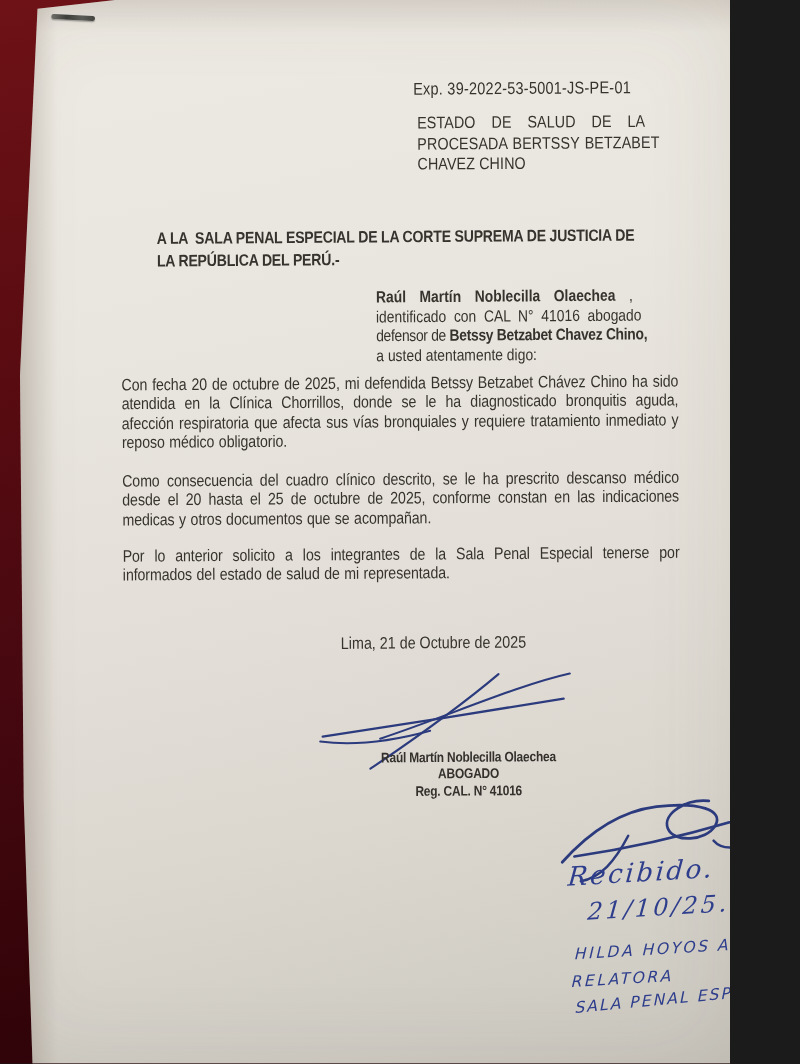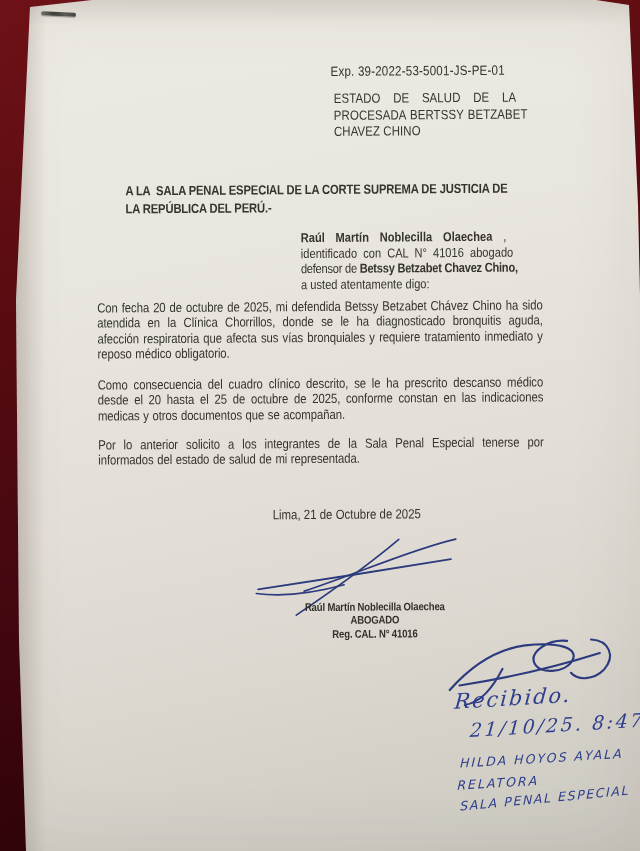--- a/index.html
+++ b/index.html
@@ -1,16 +1,16 @@
 <!DOCTYPE html>
 <html><head>
 <meta charset="utf-8">
 <style>
   html,body{margin:0;padding:0;background:#1b1b1b;}
-  .photo{position:relative;width:640px;height:851px;overflow:hidden;
+  .photo{position:relative;width:584px;height:851px;overflow:hidden;
     background:linear-gradient(165deg,#6e1217 0%,#5a0c11 28%,#470810 55%,#330409 80%,#25030a 100%);
     font-family:"Liberation Sans","DejaVu Sans",sans-serif;}
   .paper{position:absolute;inset:0;
     clip-path:polygon(30px 7px,92px 0px,596px 0px,629px 5px,638px 205px,640px 295px,640px 851px,26px 851px,19px 640px,16px 300px);
     background:linear-gradient(168deg,#edeae3 0%,#e9e6df 30%,#e3dfd8 55%,#dbd7cf 75%,#d0cdc5 92%,#c9c6be 100%);
     box-shadow:inset 0 0 70px rgba(95,82,60,.10);}
   .paper::before{content:"";position:absolute;left:12px;top:0;bottom:0;width:34px;
     background:linear-gradient(90deg,rgba(70,45,30,.22),rgba(70,45,30,0));}
   .paper::after{content:"";position:absolute;left:0;top:0;right:0;height:26px;
     background:linear-gradient(180deg,rgba(70,45,30,.10),rgba(70,45,30,0));}

